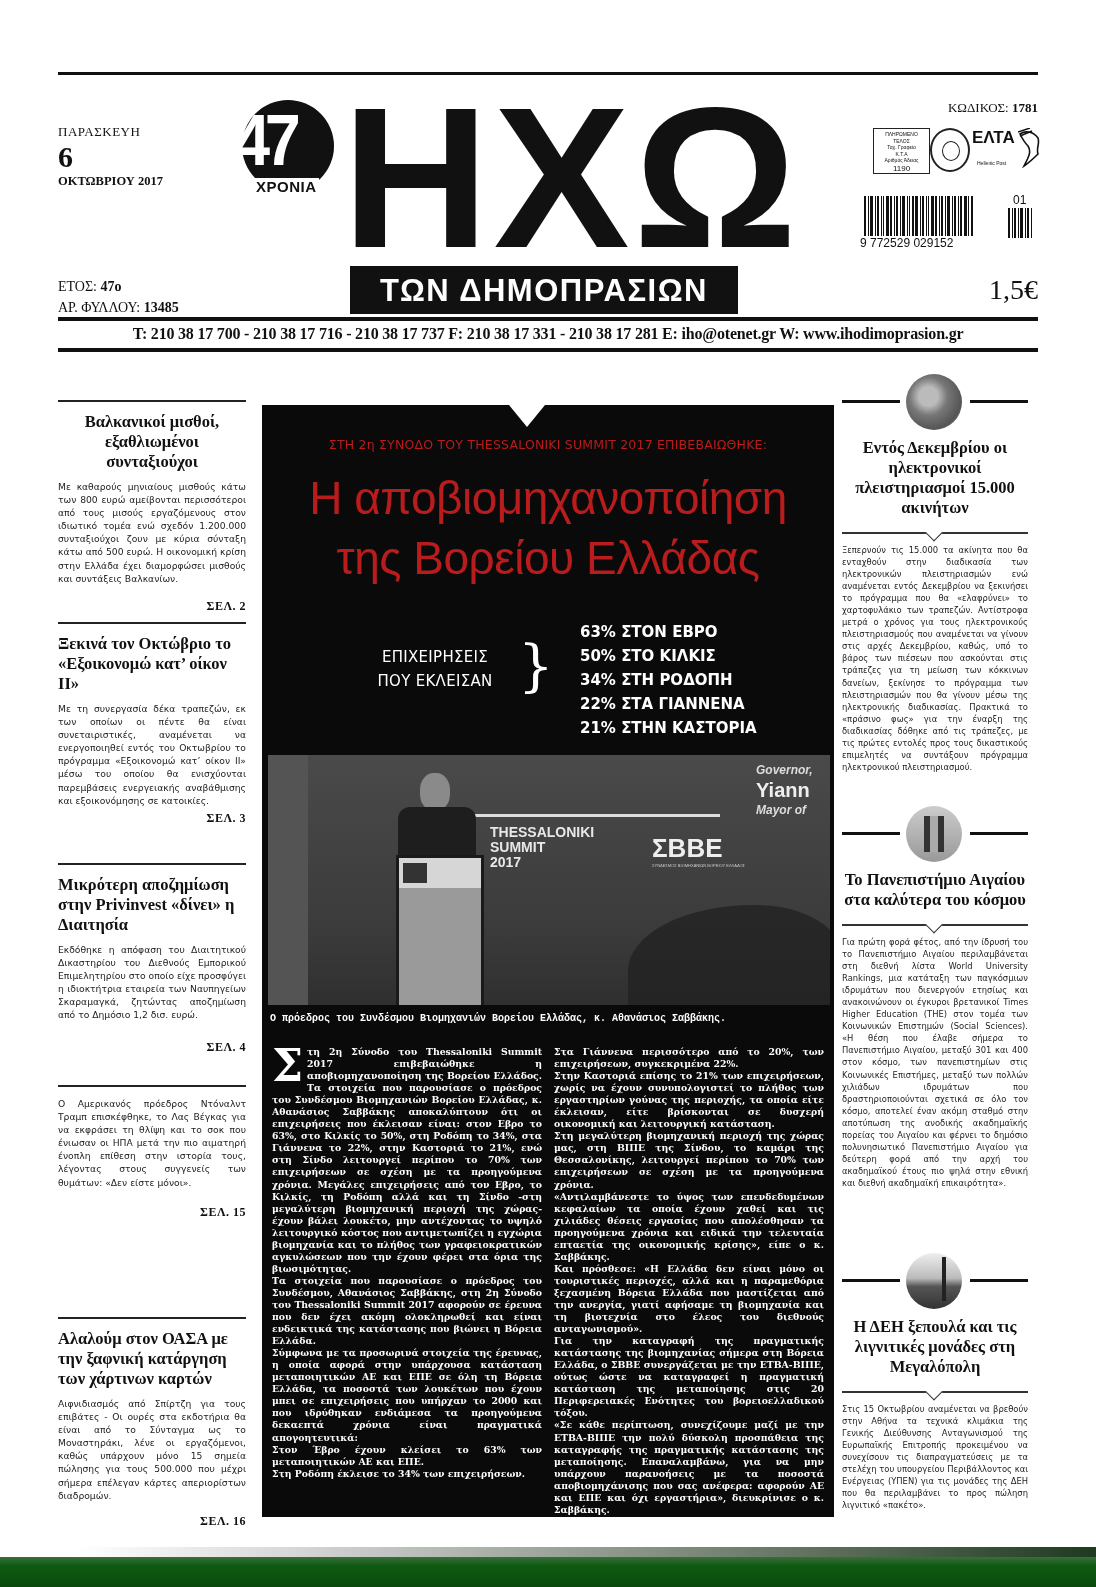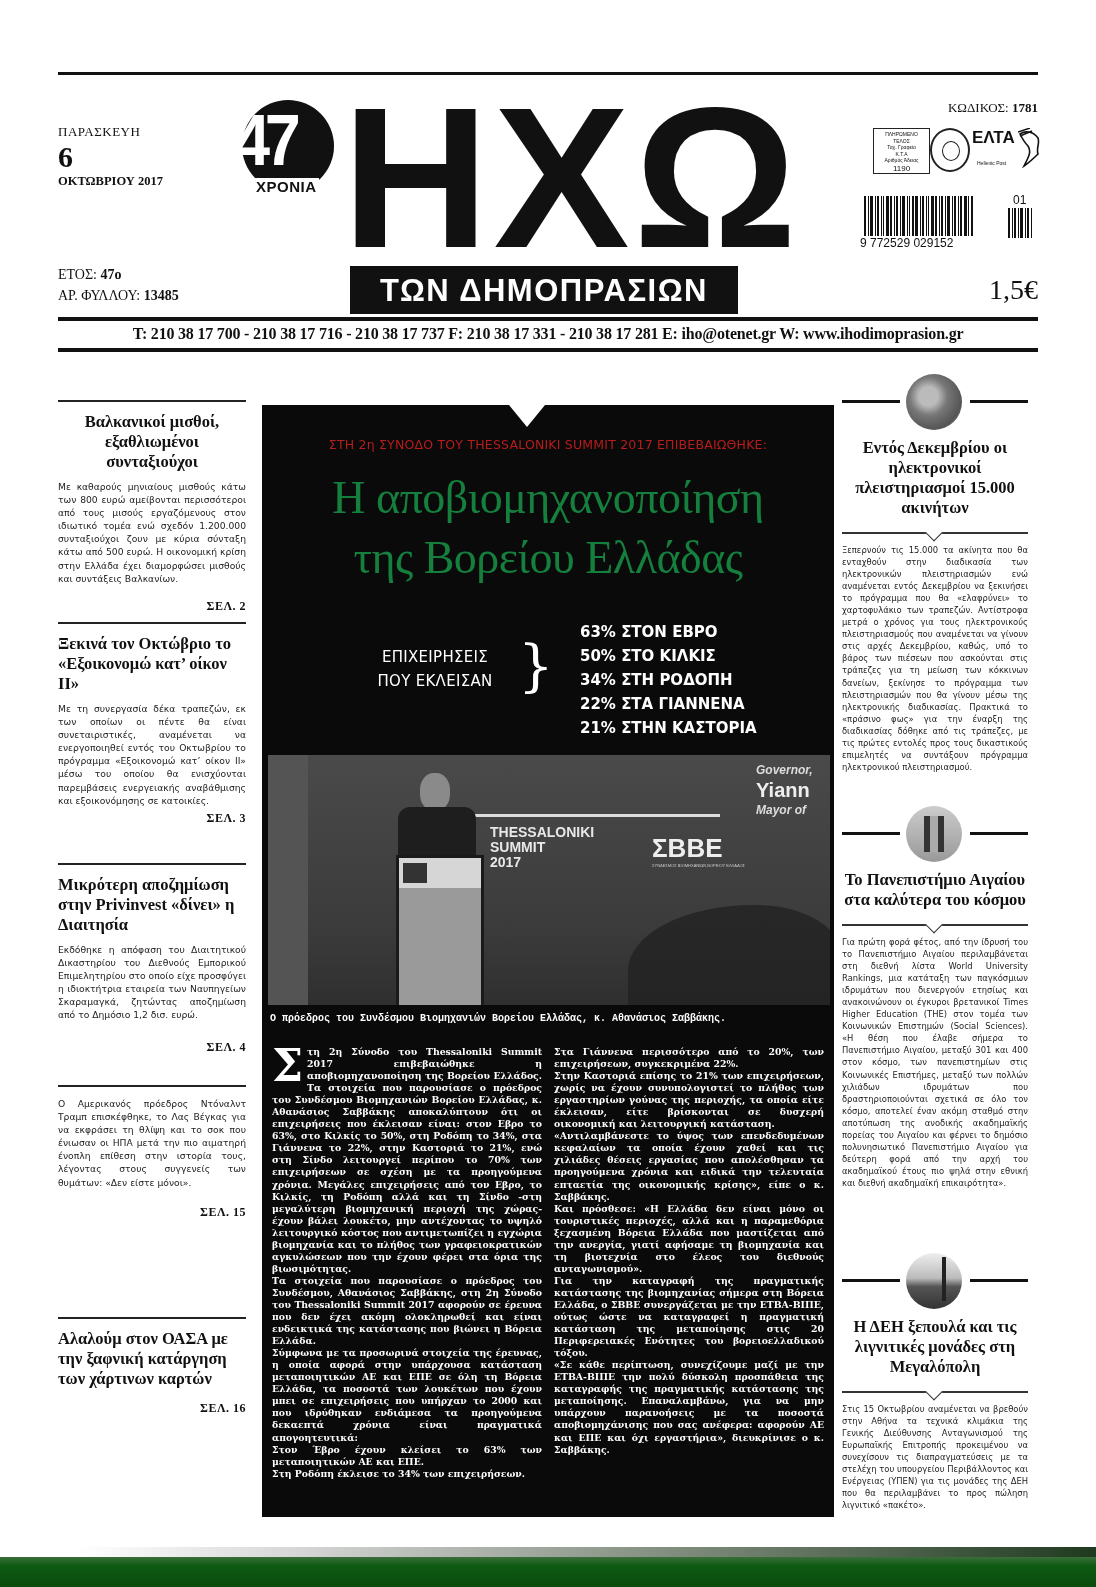--- a/index.html
+++ b/index.html
@@ -10,21 +10,21 @@
   
   .tagline-row { left: 58px; top: 58px; width: 980px; height: 30px; display: flex; align-items: center; }
   .tagline-row .rule { flex: 1; height: 3px; background: #111; }
   .tagline { font-family: "Liberation Serif", serif; font-size: 24px; letter-spacing: 2px; padding: 0 14px; white-space: nowrap; }
 
   .date-block { left: 58px; top: 124px; font-size: 13px; line-height: 1.2; }
   .date-day { font-size: 13px; letter-spacing: .5px; }
   .date-num { font-size: 30px; font-weight: bold; line-height: 1.0; margin: 2px 0; }
   .date-month { font-size: 12.5px; font-weight: bold; }
 
-  .year-block { left: 58px; top: 264px; font-size: 14px; line-height: 1.5; }
+  .year-block { left: 58px; top: 276px; font-size: 14px; line-height: 1.5; }
   .year-block b { font-weight: bold; }
 
   .badge47 { left: 234px; top: 100px; width: 100px; height: 100px; }
   .badge-circle { position: absolute; left: 8px; top: 0; width: 92px; height: 92px; border-radius: 50%; background: #111; overflow: hidden; }
   .badge-num { position: absolute; left: 0px; top: 4px; font-family: "Liberation Sans", sans-serif; font-weight: bold; font-size: 72px; color: #fff; letter-spacing: -6px; line-height: 1; transform: scaleX(.9); transform-origin: left; }
   .badge-label { position: absolute; left: 20px; top: 78px; font-family: "Liberation Sans", sans-serif; font-weight: bold; font-size: 15px; letter-spacing: .5px; background: #fff; padding: 0 2px; }
 
   .logo { left: 342px; top: 98px; font-family: "Liberation Sans", sans-serif; font-weight: bold; font-size: 200px; line-height: 160px; letter-spacing: 4px; transform: scaleX(1.02); transform-origin: left; }
   .logo-sub { left: 350px; top: 266px; width: 388px; height: 48px; background: #111; color: #fff; font-family: "Liberation Sans", sans-serif; font-weight: bold; font-size: 31px; text-align: center; line-height: 50px; letter-spacing: 1.5px; }
 
@@ -56,21 +56,21 @@
   .brief-title { font-family: "Liberation Serif", serif; font-weight: bold; font-size: 16.5px; line-height: 20px; margin-bottom: 8px; }
   .brief-title.center { text-align: center; }
   .brief-body { font-family: "DejaVu Sans", sans-serif; font-size: 9.2px; line-height: 13.1px; text-align: justify; color: #222; }
   .brief-page { text-align: right; font-weight: bold; font-size: 12px; margin-top: 14px; letter-spacing: .5px; }
 
   
   .lead { left: 262px; top: 405px; width: 572px; height: 1112px; background: #0a0a0a; color: #fff; }
   .lead-notch { left: 509px; top: 405px; width: 0; height: 0; border-left: 18px solid transparent; border-right: 18px solid transparent; border-top: 22px solid #fff; }
   .lead-notch-fill { left: 513px; top: 405px; width: 28px; height: 4px; background: #fff; }
   .kicker { left: 262px; top: 437px; width: 572px; text-align: center; font-family: "DejaVu Sans", sans-serif; font-weight: normal; font-size: 12.5px; color: #b91c1c; letter-spacing: .2px; }
-  .headline { left: 262px; top: 468px; width: 572px; text-align: center; font-family: Liberation Serif, serif; font-size: 46px; line-height: 60px; color: #15803d; letter-spacing: -.5px; }
+  .headline { left: 262px; top: 468px; width: 572px; text-align: center; font-family: Liberation Sans, sans-serif; font-size: 46px; line-height: 60px; color: #b91c1c; letter-spacing: -.5px; }
   .closed-label { left: 360px; top: 645px; width: 150px; text-align: center; font-family: "DejaVu Sans", sans-serif; font-size: 15px; line-height: 24px; color: #fff; letter-spacing: .3px; }
   .brace { left: 518px; top: 638px; font-family: "DejaVu Serif", serif; font-size: 56px; line-height: 56px; color: #fff; font-weight: 200; }
   .closed-list { left: 580px; top: 620px; font-family: "DejaVu Sans", sans-serif; font-weight: bold; font-size: 15px; line-height: 24px; color: #fff; }
 
   .photo { left: 268px; top: 755px; width: 562px; height: 250px; background: linear-gradient(180deg, #4a4a4a 0%, #3b3b3b 70%, #2f2f2f 100%); overflow: hidden; }
   .photo .wall-left { position: absolute; left: 0; top: 0; width: 40px; height: 250px; background: #545454; }
   .photo .screen-line { position: absolute; left: 140px; top: 59px; width: 312px; height: 3px; background: #ddd; }
   .photo .summit { position: absolute; left: 222px; top: 70px; font-family: "Liberation Sans", sans-serif; font-weight: bold; font-size: 14px; line-height: 15px; color: #e8e8e8; }
   .photo .sbbe { position: absolute; left: 384px; top: 78px; font-family: "Liberation Sans", sans-serif; font-weight: bold; font-size: 26px; color: #eee; }
   .photo .sbbe-sub { position: absolute; left: 384px; top: 108px; font-family: "Liberation Sans", sans-serif; font-size: 4px; line-height: 5px; color: #ccc; }
@@ -238,20 +238,21 @@
 
 <div class="abs lcol" style="top:1085px;">
   <div class="brief-rule"></div>
   <div class="brief-body">Ο Αμερικανός πρόεδρος Ντόναλντ Τραμπ επισκέφθηκε, το Λας Βέγκας για να εκφράσει τη θλίψη και το σοκ που ένιωσαν οι ΗΠΑ μετά την πιο αιματηρή ένοπλη επίθεση στην ιστορία τους, λέγοντας στους συγγενείς των θυμάτων: «Δεν είστε μόνοι».</div>
   <div class="brief-page" style="margin-top:16px">ΣΕΛ. 15</div>
 </div>
 
 <div class="abs lcol" style="top:1317px;">
   <div class="brief-rule"></div>
   <div class="brief-title">Αλαλούμ στον ΟΑΣΑ με την ξαφνική κατάργηση των χάρτινων καρτών</div>
+  <div class="brief-body">Αιφνιδιασμός από Σπίρτζη για τους επιβάτες - Οι ουρές στα εκδοτήρια θα είναι από το Σύνταγμα ως το Μοναστηράκι, λένε οι εργαζόμενοι, καθώς υπάρχουν μόνο 15 σημεία πώλησης για τους 500.000 που μέχρι σήμερα επέλεγαν κάρτες απεριορίστων διαδρομών.</div>
   <div class="brief-page" style="margin-top:12px">ΣΕΛ. 16</div>
 </div>
 
 <div class="abs lead"></div>
 <div class="abs lead-notch-fill"></div>
 <div class="abs lead-notch"></div>
 
 <div class="abs kicker">ΣΤΗ 2η ΣΥΝΟΔΟ ΤΟΥ THESSALONIKI SUMMIT 2017 ΕΠΙΒΕΒΑΙΩΘΗΚΕ:</div>
 <div class="abs headline">
   <div>Η αποβιομηχανοποίηση</div>
@@ -293,20 +294,21 @@
   <p><span class="dropcap">Σ</span><span>τη 2η Σύνοδο του Thessaloniki Summit 2017 επιβεβαιώθηκε η αποβιομηχανοποίηση της Βορείου Ελλάδος. Τα στοιχεία που παρουσίασε ο πρόεδρος του Συνδέσμου Βιομηχανιών Βορείου Ελλάδας, κ. Αθανάσιος Σαββάκης αποκαλύπτουν ότι οι επιχειρήσεις που έκλεισαν είναι: στον Εβρο το 63%, στο Κιλκίς το 50%, στη Ροδόπη το 34%, στα Γιάννενα το 22%, στην Καστοριά το 21%, ενώ στη Σίνδο λειτουργεί περίπου το 70% των επιχειρήσεων σε σχέση με τα προηγούμενα χρόνια. Μεγάλες επιχειρήσεις από τον Εβρο, το Κιλκίς, τη Ροδόπη αλλά και τη Σίνδο -στη μεγαλύτερη βιομηχανική περιοχή της χώρας- έχουν βάλει λουκέτο, μην αντέχοντας το υψηλό λειτουργικό κόστος που αντιμετωπίζει η εγχώρια βιομηχανία και το πλήθος των γραφειοκρατικών αγκυλώσεων που την έχουν φέρει στα όρια της βιωσιμότητας.</span></p>
   <p>Τα στοιχεία που παρουσίασε ο πρόεδρος του Συνδέσμου, Αθανάσιος Σαββάκης, στη 2η Σύνοδο του Thessaloniki Summit 2017 αφορούν σε έρευνα που δεν έχει ακόμη ολοκληρωθεί και είναι ενδεικτικά της κατάστασης που βιώνει η Βόρεια Ελλάδα.</p>
   <p>Σύμφωνα με τα προσωρινά στοιχεία της έρευνας, η οποία αφορά στην υπάρχουσα κατάσταση μεταποιητικών ΑΕ και ΕΠΕ σε όλη τη Βόρεια Ελλάδα, τα ποσοστά των λουκέτων που έχουν μπει σε επιχειρήσεις που υπήρχαν το 2000 και που ιδρύθηκαν ενδιάμεσα τα προηγούμενα δεκαεπτά χρόνια είναι πραγματικά απογοητευτικά:</p>
   <p>Στον Έβρο έχουν κλείσει το 63% των μεταποιητικών ΑΕ και ΕΠΕ.</p>
   <p>Στη Ροδόπη έκλεισε το 34% των επιχειρήσεων.</p>
 </div>
 
 <div class="abs body-col body-col-2">
   <p>Στα Γιάννενα περισσότερο από το 20%, των επιχειρήσεων, συγκεκριμένα 22%.</p>
   <p>Στην Καστοριά επίσης το 21% των επιχειρήσεων, χωρίς να έχουν συνυπολογιστεί το πλήθος των εργαστηρίων γούνας της περιοχής, τα οποία είτε έκλεισαν, είτε βρίσκονται σε δυσχερή οικονομική και λειτουργική κατάσταση.</p>
+  <p>Στη μεγαλύτερη βιομηχανική περιοχή της χώρας μας, στη ΒΙΠΕ της Σίνδου, το καμάρι της Θεσσαλονίκης, λειτουργεί περίπου το 70% των επιχειρήσεων σε σχέση με τα προηγούμενα χρόνια.</p>
   <p>«Αντιλαμβάνεστε το ύψος των επενδεδυμένων κεφαλαίων τα οποία έχουν χαθεί και τις χιλιάδες θέσεις εργασίας που απολέσθησαν τα προηγούμενα χρόνια και ειδικά την τελευταία επταετία της οικονομικής κρίσης», είπε ο κ. Σαββάκης.</p>
   <p>Και πρόσθεσε: «Η Ελλάδα δεν είναι μόνο οι τουριστικές περιοχές, αλλά και η παραμεθόρια ξεχασμένη Βόρεια Ελλάδα που μαστίζεται από την ανεργία, γιατί αφήσαμε τη βιομηχανία και τη βιοτεχνία στο έλεος του διεθνούς ανταγωνισμού».</p>
   <p>Για την καταγραφή της πραγματικής κατάστασης της βιομηχανίας σήμερα στη Βόρεια Ελλάδα, ο ΣΒΒΕ συνεργάζεται με την ΕΤΒΑ-ΒΙΠΕ, ούτως ώστε να καταγραφεί η πραγματική κατάσταση της μεταποίησης στις 20 Περιφερειακές Ενότητες του βορειοελλαδικού τόξου.</p>
   <p>«Σε κάθε περίπτωση, συνεχίζουμε μαζί με την ΕΤΒΑ-ΒΙΠΕ την πολύ δύσκολη προσπάθεια της καταγραφής της πραγματικής κατάστασης της μεταποίησης. Επαναλαμβάνω, για να μην υπάρχουν παρανοήσεις με τα ποσοστά αποβιομηχάνισης που σας ανέφερα: αφορούν ΑΕ και ΕΠΕ και όχι εργαστήρια», διευκρίνισε ο κ. Σαββάκης.</p>
 </div>
 
 <div class="abs rcol" style="top:374px;">
   <div class="r-head">
     <div class="rule l"></div>
     <div class="thumb thumb-city"></div>

